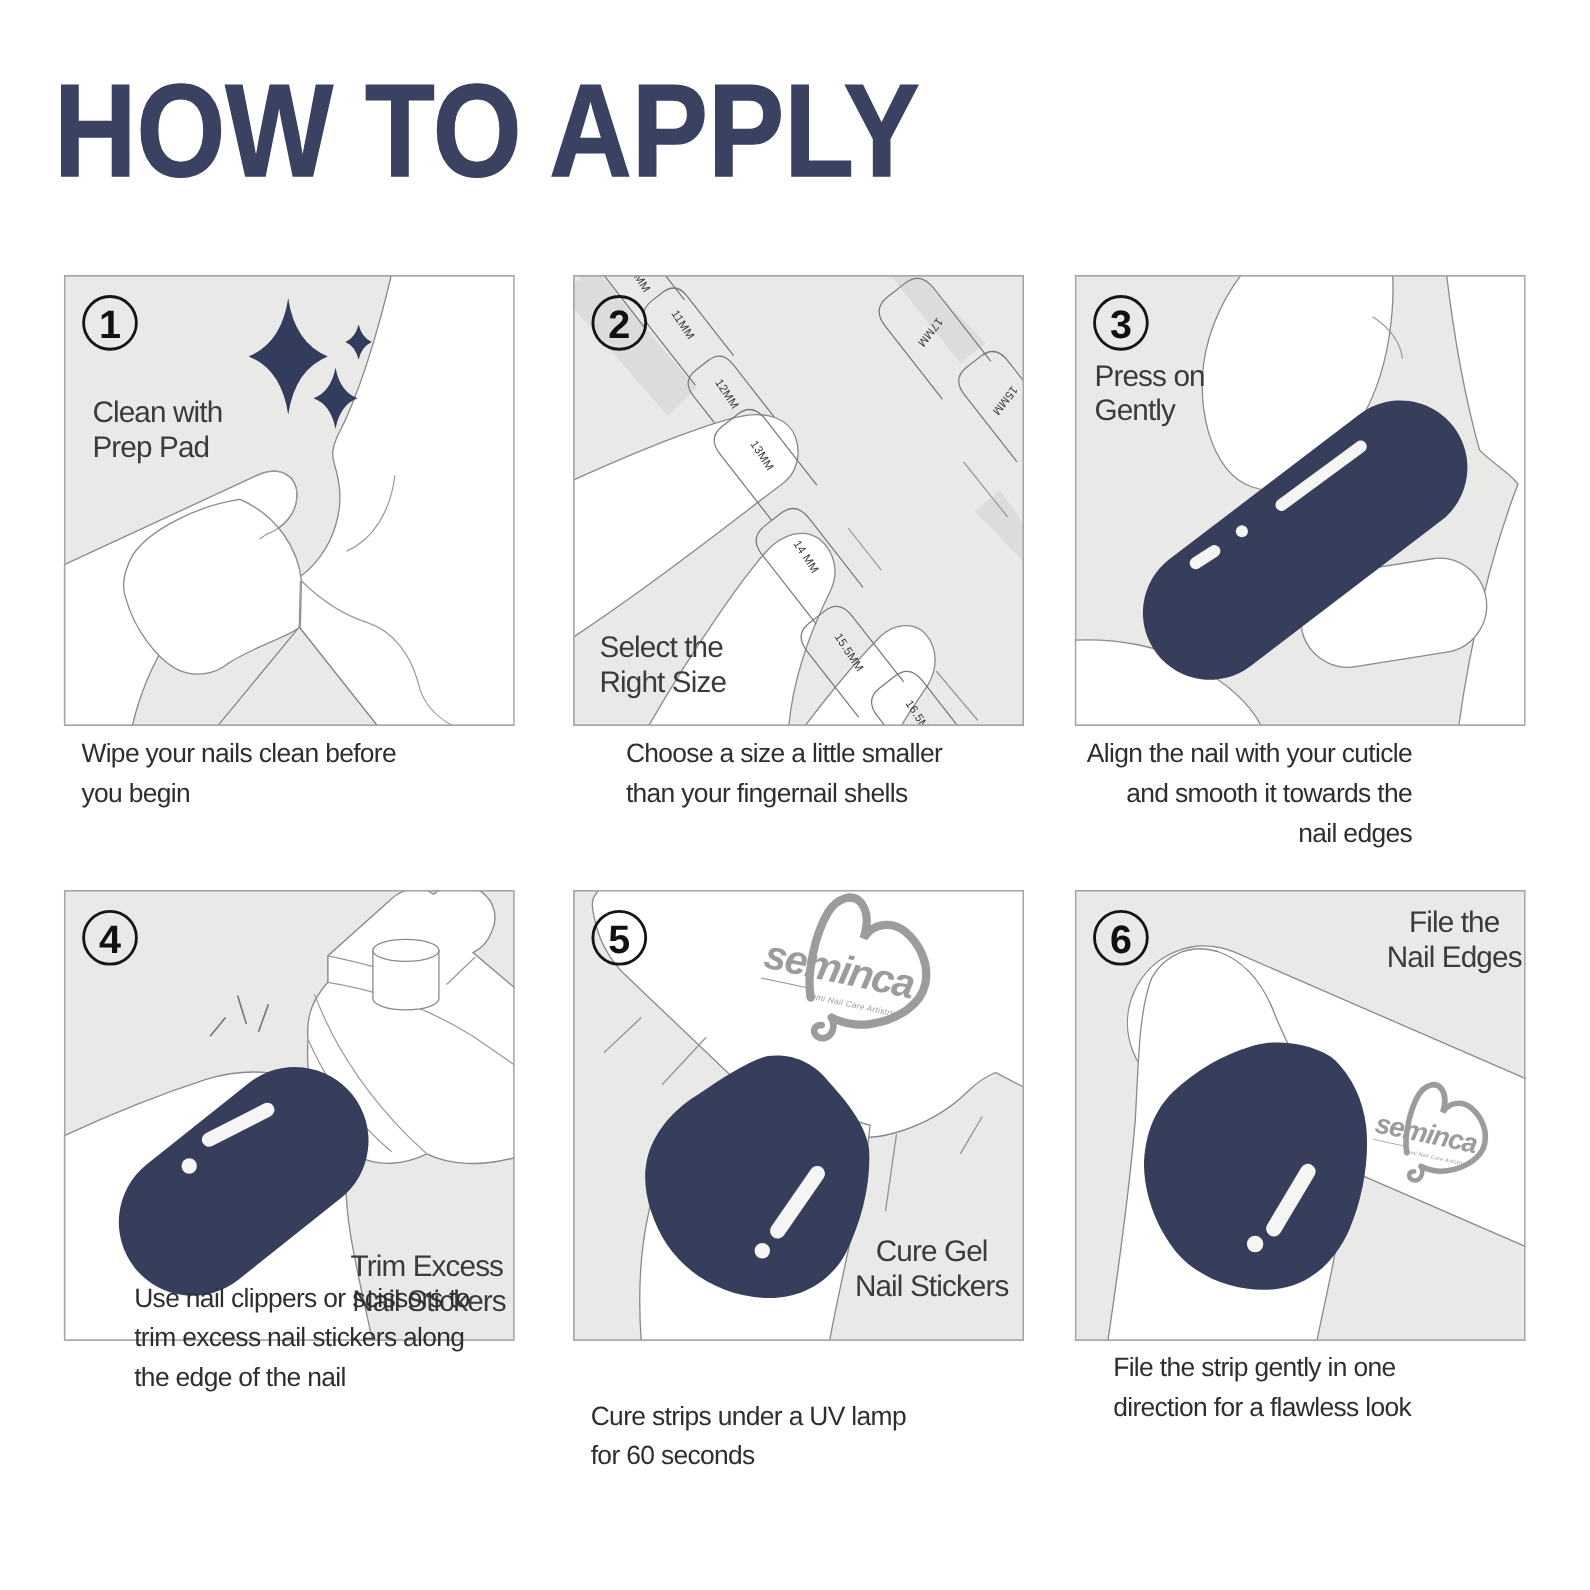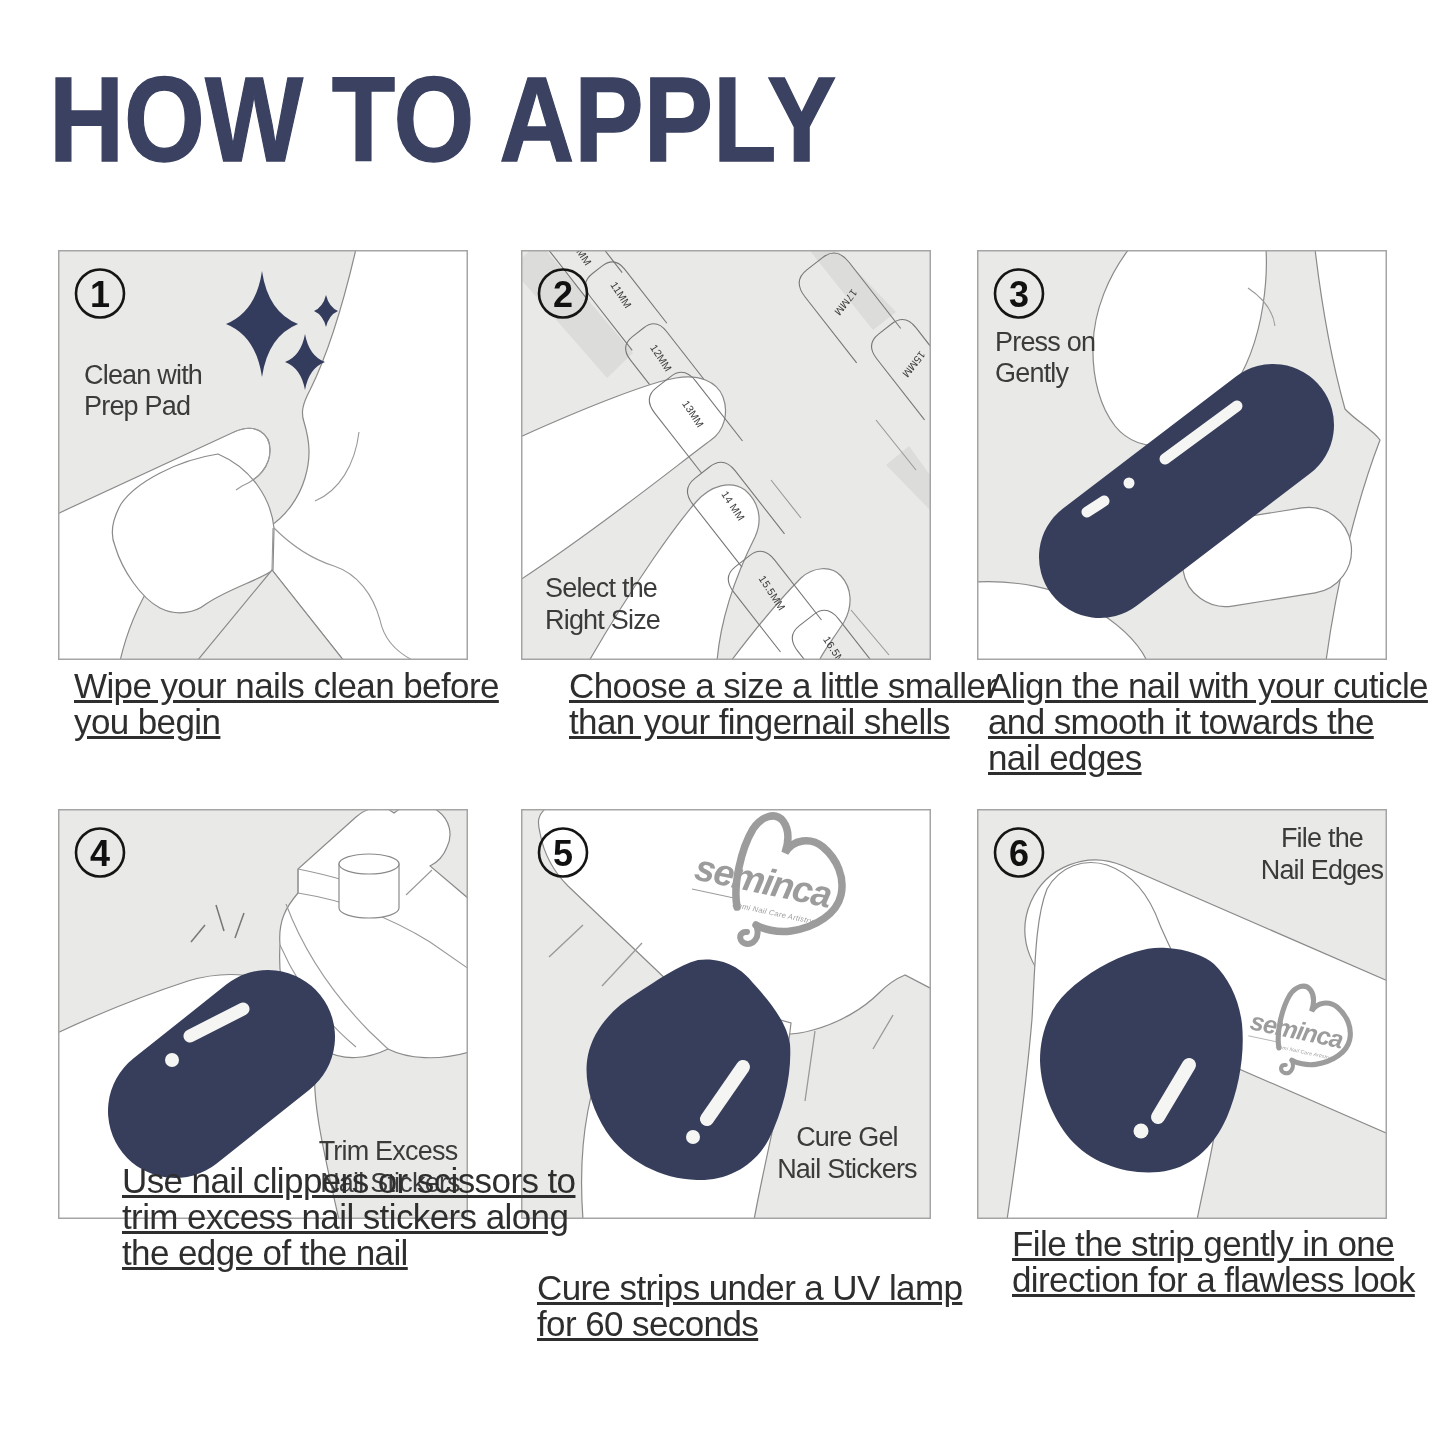--- a/index.html
+++ b/index.html
@@ -2,21 +2,21 @@
 <html><head>
 <meta charset="utf-8">
 <style>
   html,body{margin:0;padding:0;background:#ffffff;}
   body{width:1445px;height:1445px;position:relative;overflow:hidden;
        font-family:"Liberation Sans", sans-serif;}
   .title{position:absolute;left:49px;top:76px;font-size:120px;font-weight:bold;-webkit-text-stroke:1.3px #3a4161;
          color:#3a4161;white-space:nowrap;transform:scaleX(0.866);transform-origin:left top;
          line-height:86px;}
   .panel{position:absolute;width:410px;height:410px;}
-  .cap{position:absolute;font-size:35px;letter-spacing:-0.6px;line-height:36px;color:#2e2e2e;text-decoration:underline;}
+  .cap{position:absolute;font-size:24px;letter-spacing:-0.6px;line-height:36px;color:#2e2e2e;}
   svg{display:block}
   svg text{font-family:"Liberation Sans", sans-serif;}
   .lbl{font-size:27px;letter-spacing:-0.8px;fill:#3b3b3b;}
   .num{font-size:36px;font-weight:bold;fill:#111;text-anchor:middle;}
   .ring{fill:none;stroke:#151515;stroke-width:2.6;}
   .ol{fill:#ffffff;stroke:#8a8a8a;stroke-width:1.2;}
   .ln{fill:none;stroke:#999;stroke-width:1.1;}
   .bd{fill:none;stroke:#a5a5a5;stroke-width:1.5;}
   .sz{font-size:10.5px;fill:#3a3a3a;letter-spacing:0.2px;}
   .hl{stroke:#f5f5f3;stroke-linecap:round;fill:none;}
@@ -264,17 +264,17 @@
   <circle class="ring" cx="42" cy="43.5" r="24"></circle>
   <text class="num" x="42" y="57">6</text>
   <text class="lbl" x="345" y="38" text-anchor="middle">File the</text>
   <text class="lbl" x="345" y="70" text-anchor="middle">Nail Edges</text>
   <rect class="bd" x="0.75" y="0.75" width="408.5" height="408.5"></rect>
 </svg>
 </div>
 
 <div class="cap" style="left:74px;top:668px;">Wipe your nails clean before<br>you begin</div>
 <div class="cap" style="left:537px;top:668px;margin-left:32px;">Choose a size a little smaller<br>than your fingernail shells</div>
-<div class="cap" style="left:988px;top:668px;">Align the nail with your cuticle<br>and smooth it towards the<br>nail edges</div>
+<div class="cap" style="left:988px;top:668px;text-align:right;">Align the nail with your cuticle<br>and smooth it towards the<br>nail edges</div>
 
 <div class="cap" style="left:74px;top:1163px;margin-left:48px;">Use nail clippers or scissors to<br>trim excess nail stickers along<br>the edge of the nail</div>
 <div class="cap" style="left:537px;top:1270px;">Cure strips under a UV lamp<br>for 60 seconds</div>
 <div class="cap" style="left:988px;top:1226px;margin-left:24px;">File the strip gently in one<br>direction for a flawless look</div>
 
 </body></html>

